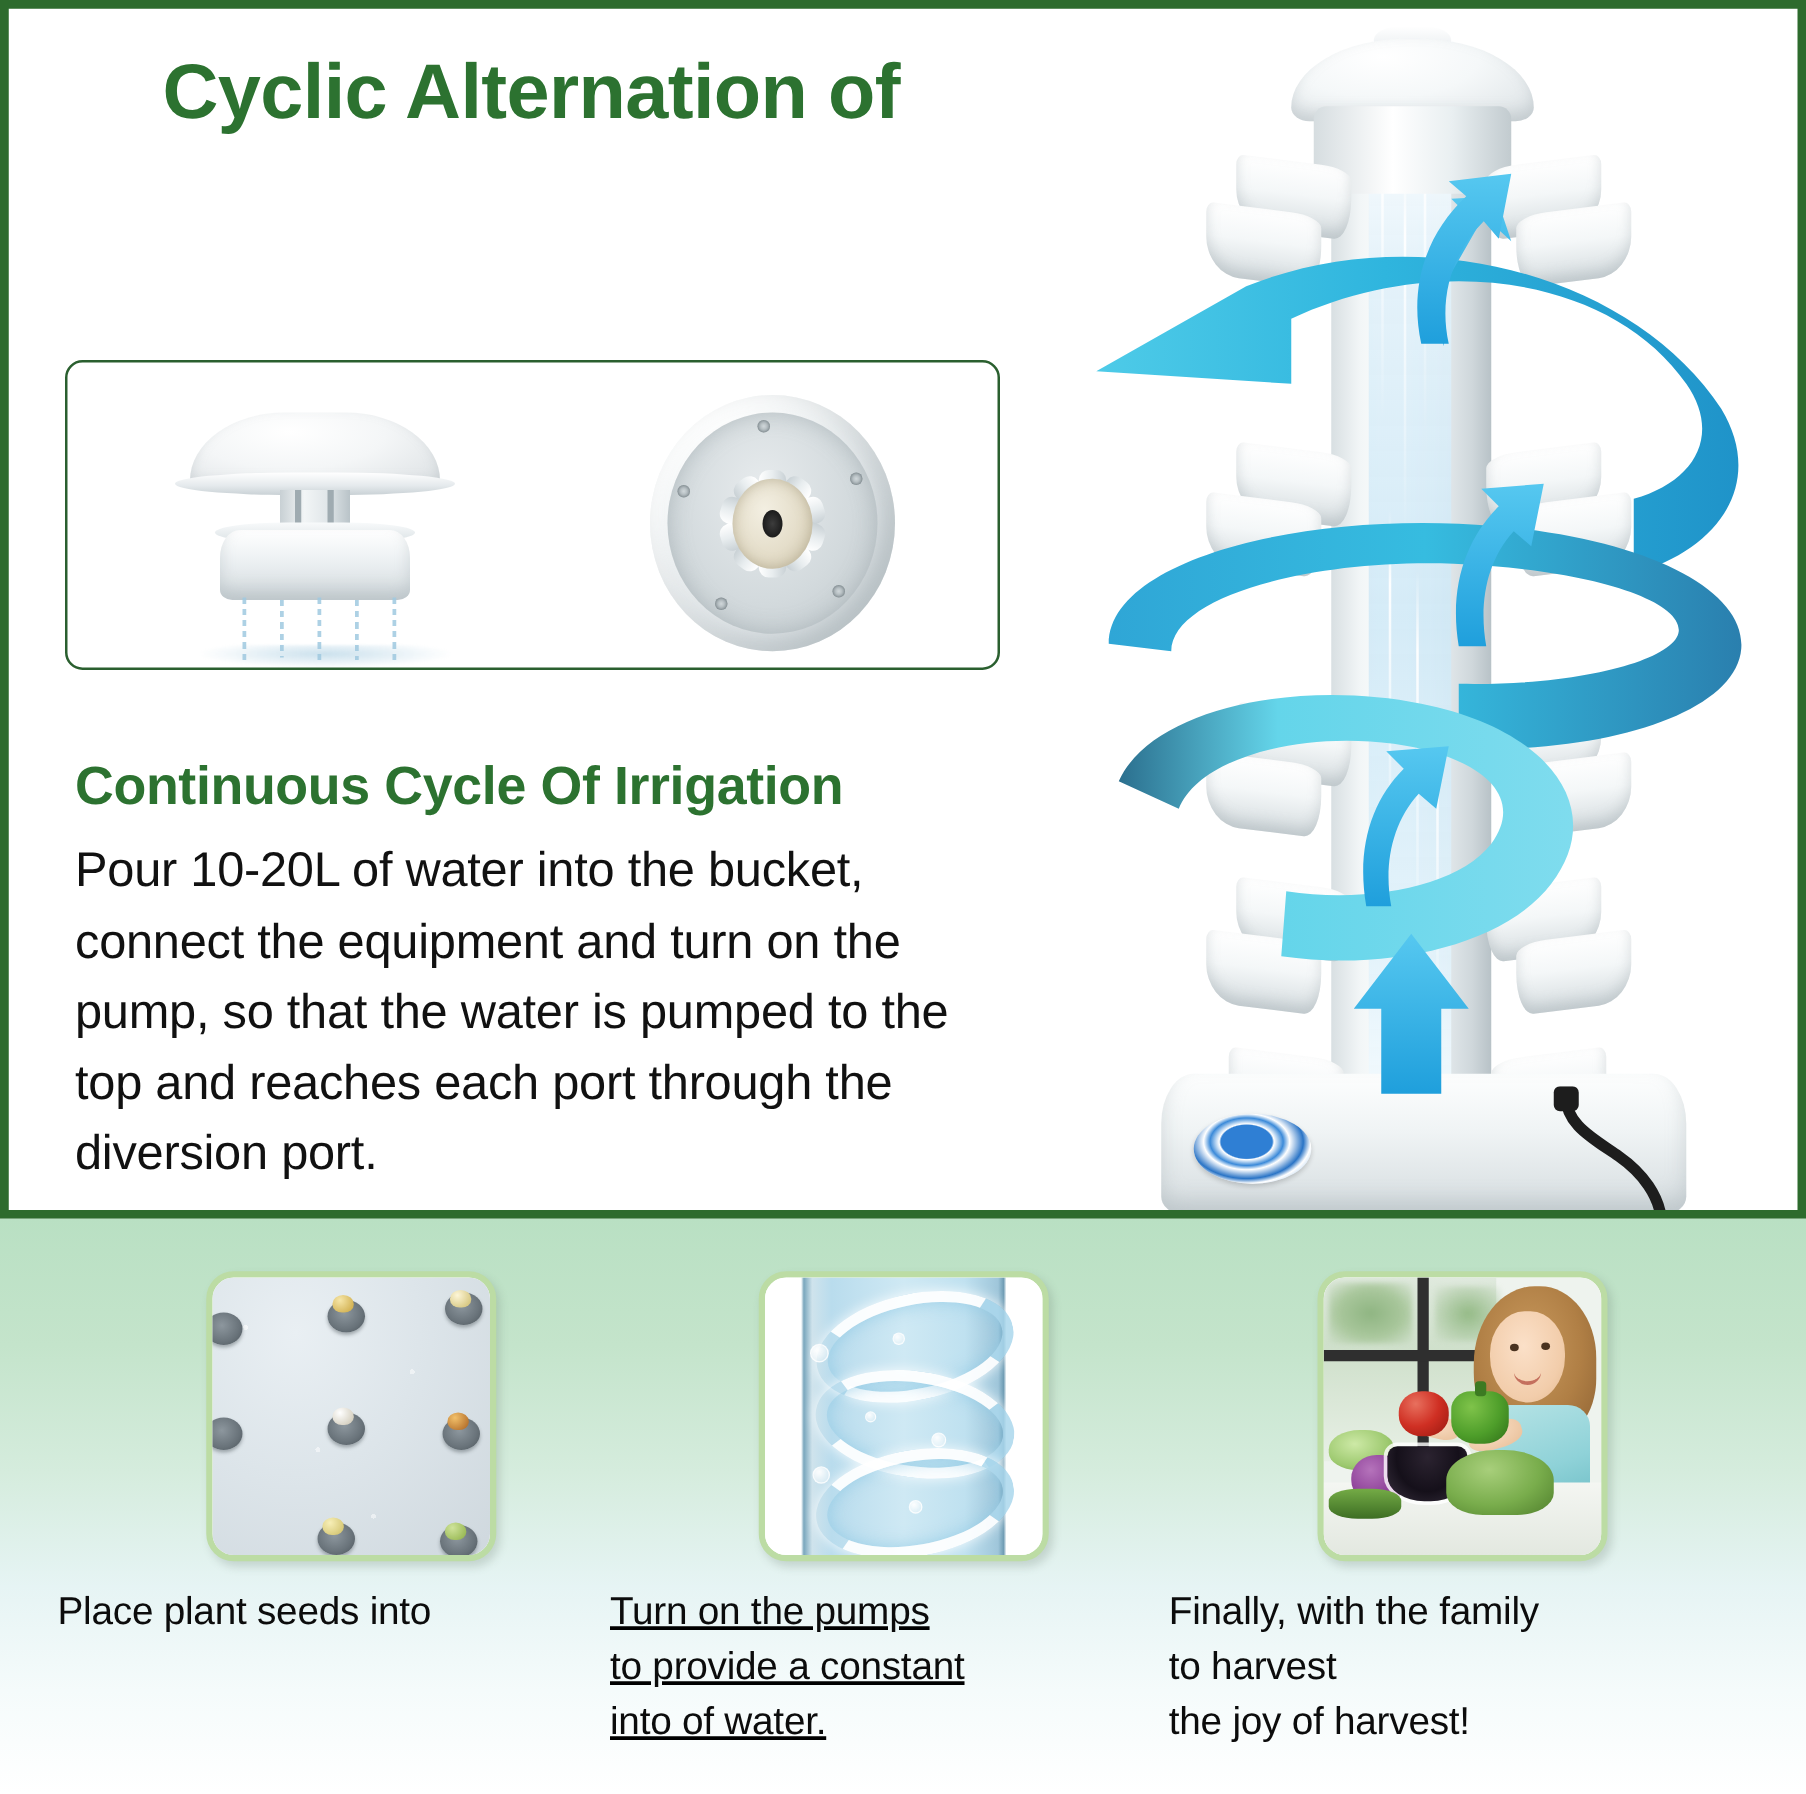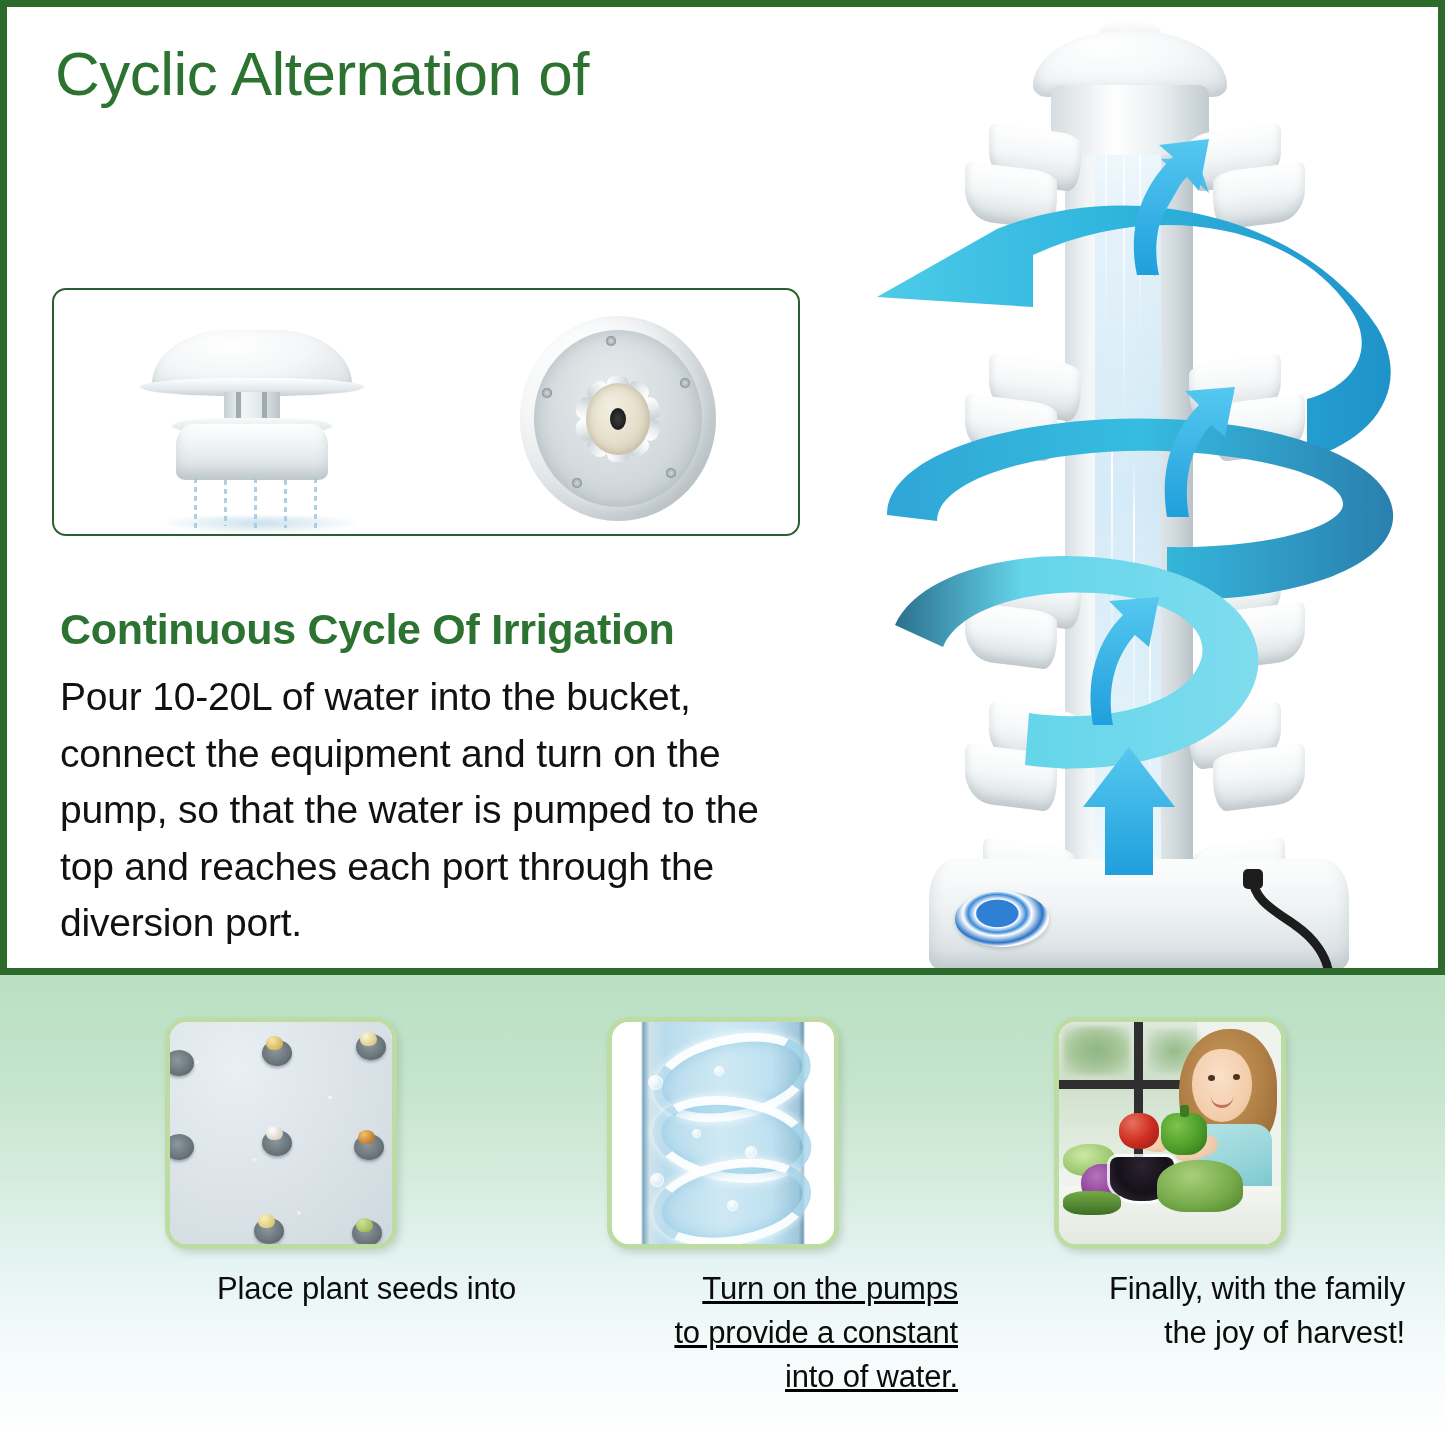--- a/index.html
+++ b/index.html
@@ -25,23 +25,23 @@
     background: #ffffff;
     border: 7px solid #2d6b2d;
     overflow: hidden;
   }
 
   .headline {
     position: absolute;
     left: 48px;
     top: 30px;
     width: 740px;
-    text-align: left;
+    text-align: center;
     color: #2c7230;
-    font-weight: normal;
+    font-weight: bold;
     font-size: 62px;
     line-height: 1.18;
     letter-spacing: -0.5px;
     font-family: "Liberation Sans", sans-serif;
   }
   .headline .l1 { display:block; }
   .headline .l2 { display:block; }
 
   
   .inset-box {
@@ -322,21 +322,21 @@
       #ffffff 100%);
   }
   .steps {
     position:absolute;
     left:0; top:0;
     width:1445px; height:460px;
   }
   .step {
     position:absolute;
     width: 470px;
-    text-align:right;
+    text-align:left;
   }
   .step.s1 { left: 46px; }
   .step.s2 { left: 488px; text-decoration: underline; }
   .step.s3 { left: 935px; }
 
   .thumb {
     width: 232px;
     height: 232px;
     margin: 42px auto 0 auto;
     border-radius: 22px;
@@ -768,18 +768,19 @@
           <div class="fp-pepper"></div>
           <div class="fp-lettuce"></div>
           <div class="fp-onion"></div>
           <div class="fp-bowl"></div>
           <div class="fp-broccoli"></div>
           <div class="fp-cuke"></div>
         </div>
       </div>
       <div class="caption">
         <span>Finally, with the family</span>
+        <span>to harvest</span>
         <span>the joy of harvest!</span>
       </div>
     </div>
 
   </div>
 </div>
 
 </body></html>

